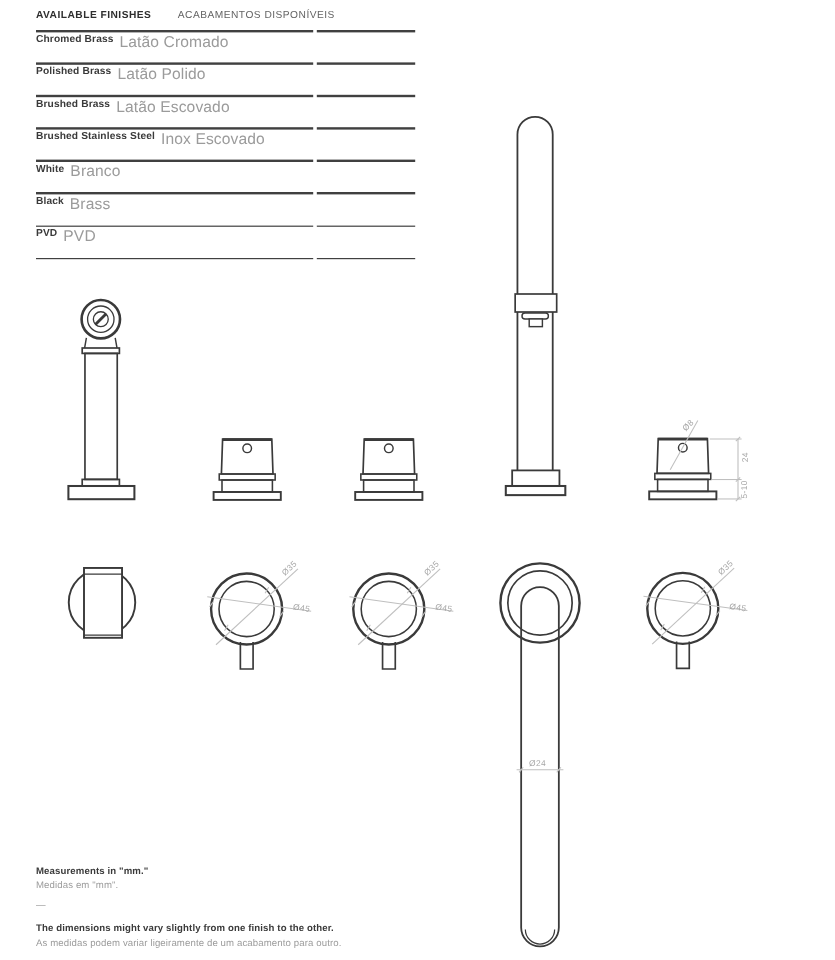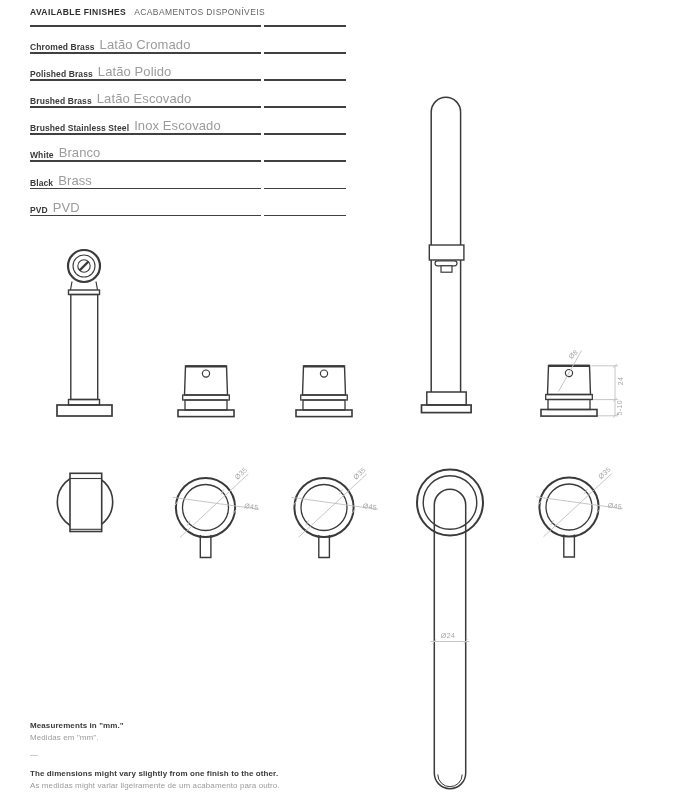--- a/index.html
+++ b/index.html
@@ -2,28 +2,28 @@
 <html><head>
 <meta charset="utf-8">
 <style>
   *{margin:0;padding:0;box-sizing:border-box}
   html,body{background:#fff}
   body{width:696px;height:800px;font-family:"Liberation Sans",sans-serif;-webkit-font-smoothing:antialiased}
   .page{position:relative;width:696px;height:800px;background:#fff;overflow:hidden}
 
   
   .fin{position:absolute;left:30px;top:7px;width:316px}
-  .fin-h{display:flex;gap:8px;align-items:flex-end;margin-bottom:8px}
+  .fin-h{display:flex;gap:22px;align-items:flex-end;margin-bottom:8px}
   .fin-h .t1{font-size:8.5px;font-weight:bold;color:#2e2e2e;letter-spacing:.4px}
   .fin-h .t2{font-size:8.5px;font-weight:normal;color:#646464;letter-spacing:.4px}
   .sep{display:flex;gap:3px;height:1.5px}
   .sep i{display:block;height:1.5px;background:#404040}
   .sep .s1{width:231px}
   .sep .s2{flex:1}
-  .frow{height:25.6px;display:flex;align-items:flex-end;gap:5px}
+  .frow{height:25.6px;display:flex;align-items:flex-start;gap:5px}
   .fen{font-size:8.5px;font-weight:bold;color:#3a3a3a;letter-spacing:.1px}
   .fpt{font-size:13px;color:#9b9b9b;letter-spacing:.1px}
 
   
   svg.draw{position:absolute;left:0;top:0}
   .ln{fill:none;stroke:#3a3a3a}
   .lf{fill:#fff;stroke:#3a3a3a}
   .dim{fill:none;stroke:#bfbfbf;stroke-width:.9}
   .dimt{fill:#a6a6a6;font-size:7px;letter-spacing:.35px}
 
@@ -202,16 +202,16 @@
     <use href="#tdims" x="569" y="507"></use>
     <text class="dimt" transform="translate(601,479.5) rotate(-43)">Ø35</text>
     <text class="dimt" transform="translate(607.5,507.5) rotate(8)">Ø45</text>
   </svg>
 
   <div class="footer">
     <div class="fb">Measurements in "mm."</div>
     <div class="fg">Medidas em "mm".</div>
     <div class="fg fd">—</div>
     <div class="fb">The dimensions might vary slightly from one finish to the other.</div>
-    <div class="fg">As medidas might variar ligeiramente de um acabamento para outro.</div>
+    <div class="fg">As medidas podem variar ligeiramente de um acabamento para outro.</div>
   </div>
 
 </div>
 
 </body></html>

